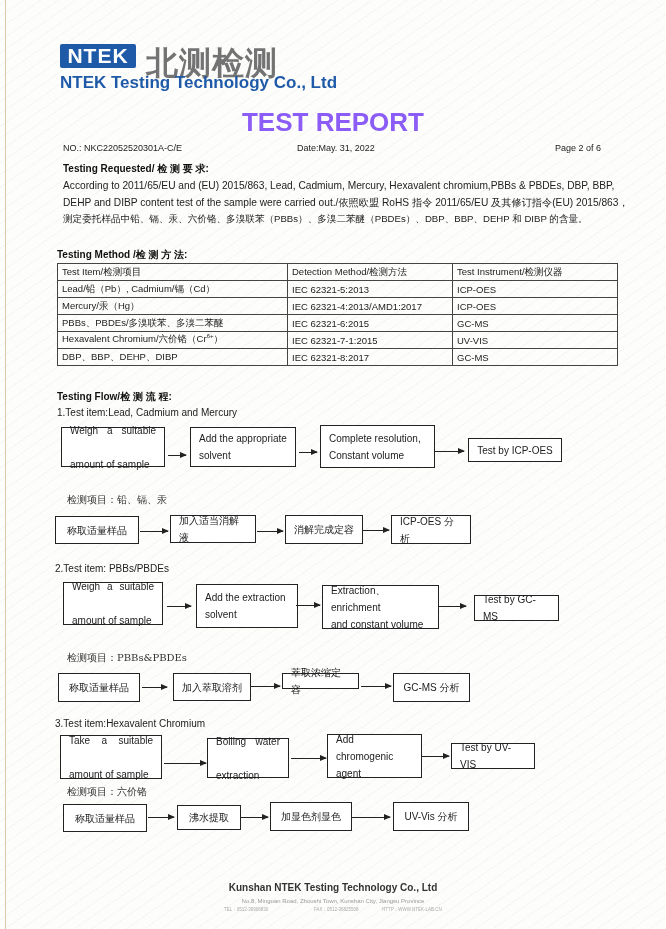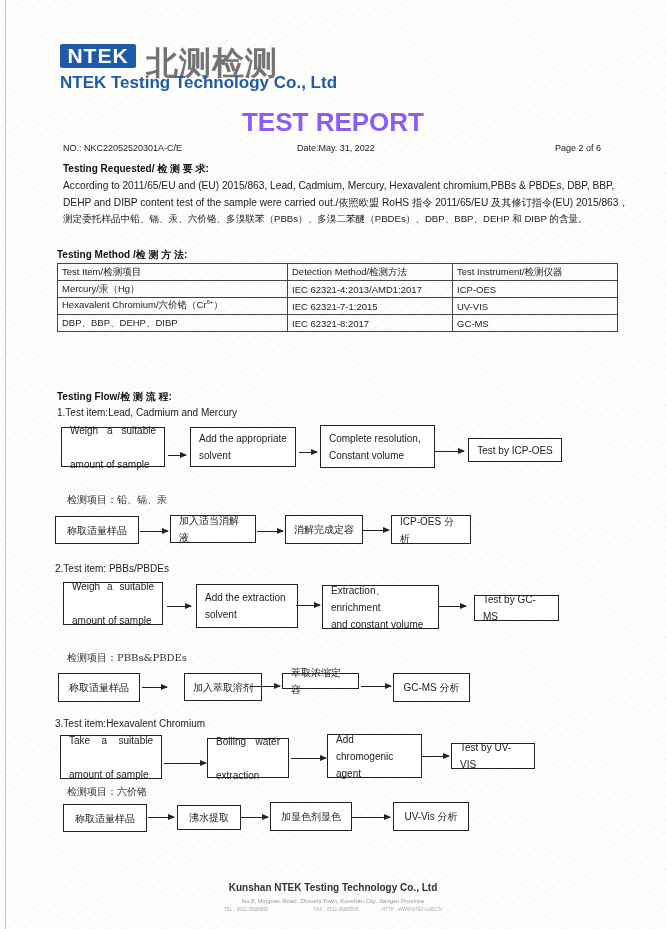--- a/index.html
+++ b/index.html
@@ -75,23 +75,33 @@
 
 <div class="h2" style="left:57px;top:248px">Testing Method /检 测 方 法:</div>
 <table class="method">
   <tbody>
       <tr>
     <td>Test Item/检测项目</td>
     <td>Detection Method/检测方法</td>
     <td>Test Instrument/检测仪器</td>
   </tr>
   <tr>
+    <td>Lead/铅（Pb）, Cadmium/镉（Cd）</td>
+    <td>IEC 62321-5:2013</td>
+    <td>ICP-OES</td>
+  </tr>
+  <tr>
     <td>Mercury/汞（Hg）</td>
     <td>IEC 62321-4:2013/AMD1:2017</td>
     <td>ICP-OES</td>
+  </tr>
+  <tr>
+    <td>PBBs、PBDEs/多溴联苯、多溴二苯醚</td>
+    <td>IEC 62321-6:2015</td>
+    <td>GC-MS</td>
   </tr>
   <tr>
     <td><span>Hexavalent Chromium/六价铬（Cr</span><sup>6+</sup><span>）</span></td>
     <td>IEC 62321-7-1:2015</td>
     <td>UV-VIS</td>
   </tr>
   <tr>
     <td>DBP、BBP、DEHP、DIBP</td>
     <td>IEC 62321-8:2017</td>
     <td>GC-MS</td>
@@ -136,21 +146,21 @@
 <div class="arrow" style="left:296px;top:605px;width:24px"></div>
 <div class="box" style="left:322px;top:585px;width:117px;height:44px">
     <span><span>Extraction、enrichment</span><br><span>and constant volume</span></span>
   </div>
 <div class="arrow" style="left:439px;top:606px;width:27px"></div>
 <div class="box c" style="left:474px;top:595px;width:85px;height:26px">Test by GC-MS</div>
 
 <div class="cn-label" style="left:67px;top:651px">检测项目：PBBs&amp;PBDEs</div>
 <div class="box c" style="left:58px;top:673px;width:82px;height:29px">称取适量样品</div>
 <div class="arrow" style="left:142px;top:687px;width:25px"></div>
-<div class="box c" style="left:184px;top:673px;width:78px;height:28px">加入萃取溶剂</div>
+<div class="box c" style="left:173px;top:673px;width:78px;height:28px">加入萃取溶剂</div>
 <div class="arrow" style="left:250px;top:686px;width:30px"></div>
 <div class="box c" style="left:282px;top:673px;width:77px;height:16px">萃取浓缩定容</div>
 <div class="arrow" style="left:361px;top:686px;width:30px"></div>
 <div class="box c" style="left:393px;top:673px;width:77px;height:29px">GC-MS 分析</div>
 
 <div class="sub" style="left:55px;top:718px">3.Test item:Hexavalent Chromium</div>
 <div class="box j" style="left:60px;top:735px;width:102px;height:44px">
     <span><span>Take a suitable</span><br><span style="text-align-last:left">amount of sample</span></span>
   </div>
 <div class="arrow" style="left:164px;top:763px;width:42px"></div>

